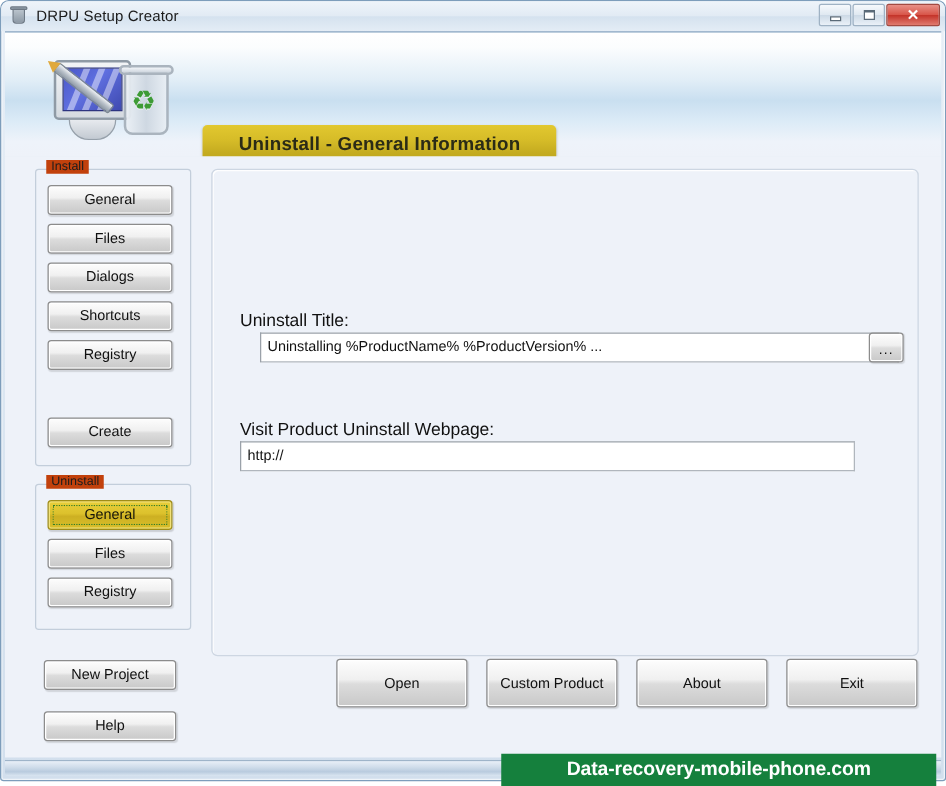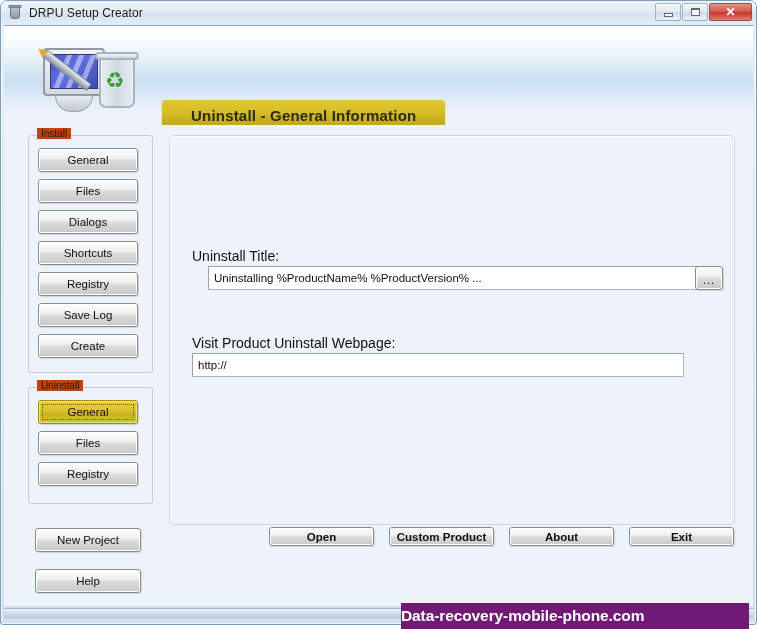--- a/index.html
+++ b/index.html
@@ -251,41 +251,40 @@
   #browse-btn {
     position: absolute;
     left: 525px; top: 130px; width: 28px; height: 24px;
     font-size: 11px; letter-spacing: 1px;
     align-items: flex-end; padding-bottom: 3px;
   }
 
   
   .action-btn {
     position: absolute; top: 402px;
-    width: 105px; height: 19px;
+    width: 105px; height: 39px;
     font-size: 11.5px;
-    font-weight: bold;
   }
 
   
   .footer-strip {
     position: absolute;
     left: 3px; right: 3px; bottom: 3px; height: 13px;
     background: linear-gradient(180deg,#e9eff7 0%, #cfdcea 40%, #b9cbde 70%, #dce7f2 100%);
     border-top: 1px solid #9fb4c9;
     border-radius: 0 0 3px 3px;
   }
 
   
   .watermark {
     position: absolute;
     left: 401px; top: 603px;
     width: 348px; height: 26px;
-    background: #701a75;
-    display: flex; align-items: center; 
+    background: #15803d;
+    display: flex; align-items: center; justify-content: center;
   }
   .watermark span {
     font-size: 15.5px; font-weight: bold; color: #ffffff;
     letter-spacing: -.1px; white-space: nowrap;
   }
 </style>
 </head>
 <body>
 
 <div id="screen">
@@ -343,23 +342,20 @@
           </div>
         <div class="btn side-btn" style="top:74px">
             <span>Dialogs</span>
           </div>
         <div class="btn side-btn" style="top:105px">
             <span>Shortcuts</span>
           </div>
         <div class="btn side-btn" style="top:136px">
             <span>Registry</span>
           </div>
-        <div class="btn side-btn" style="top:167px">
-            <span>Save Log</span>
-          </div>
         <div class="btn side-btn" style="top:198px">
             <span>Create</span>
           </div>
       </fieldset>
 
       <fieldset class="groupbox" id="grp-uninstall">
         <legend>Uninstall</legend>
         <div class="btn side-btn active-gold" style="top:12px">
           <span class="focusring"></span>
           <span>General</span>

